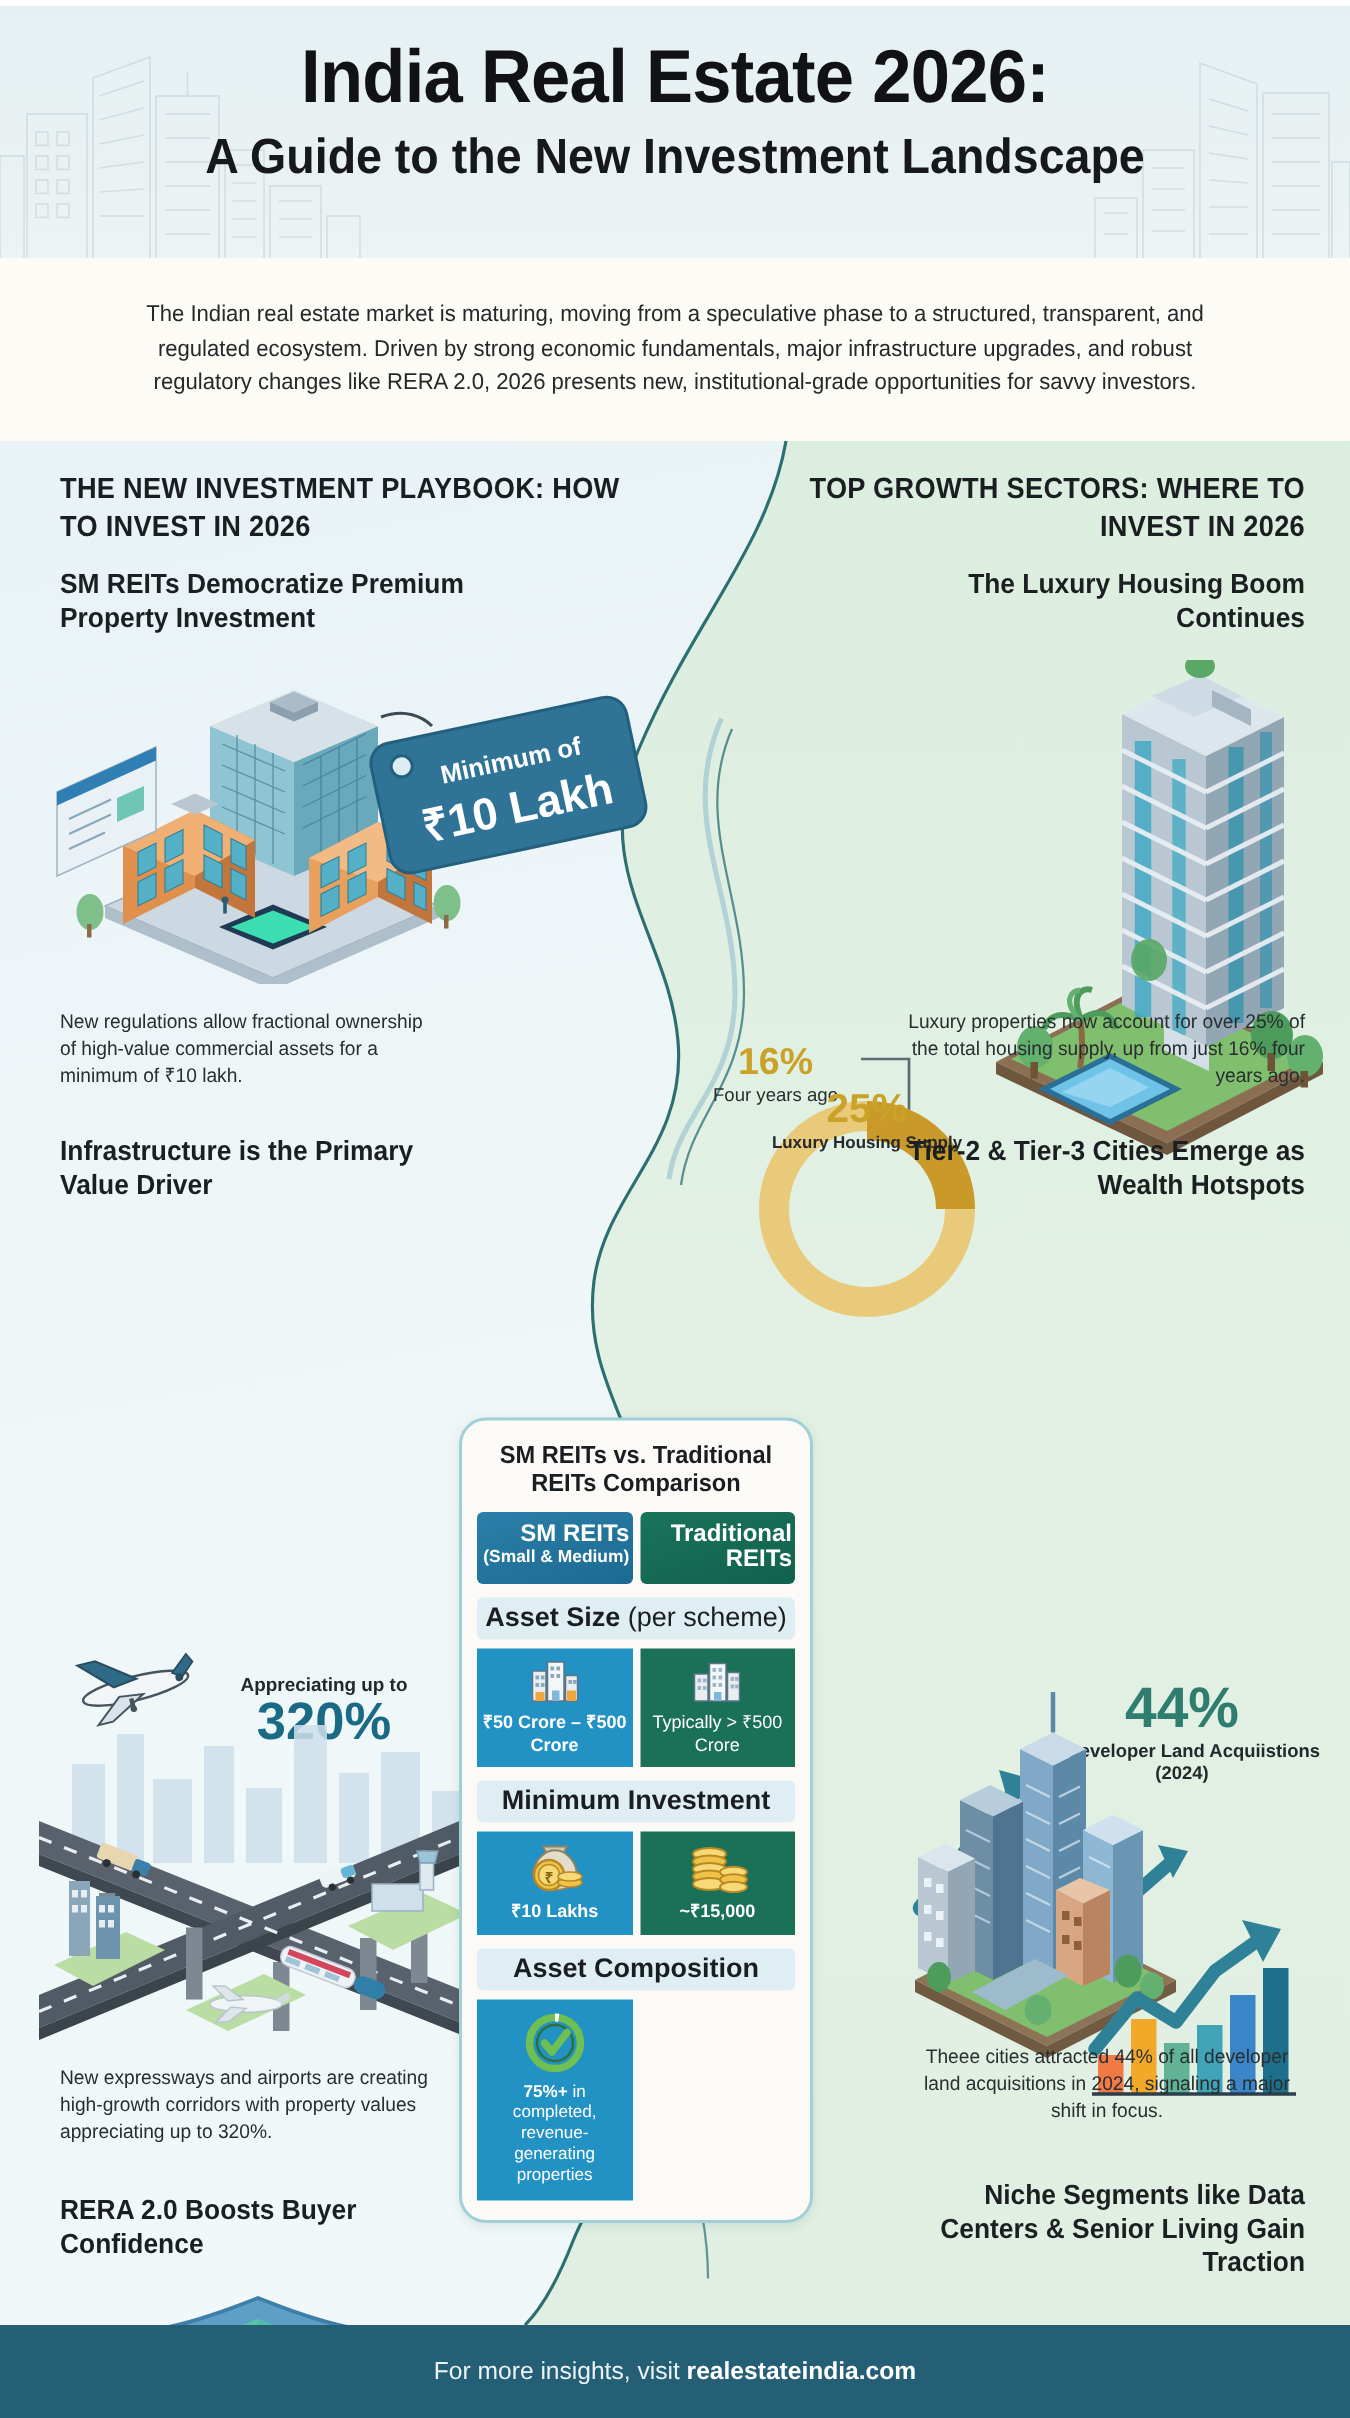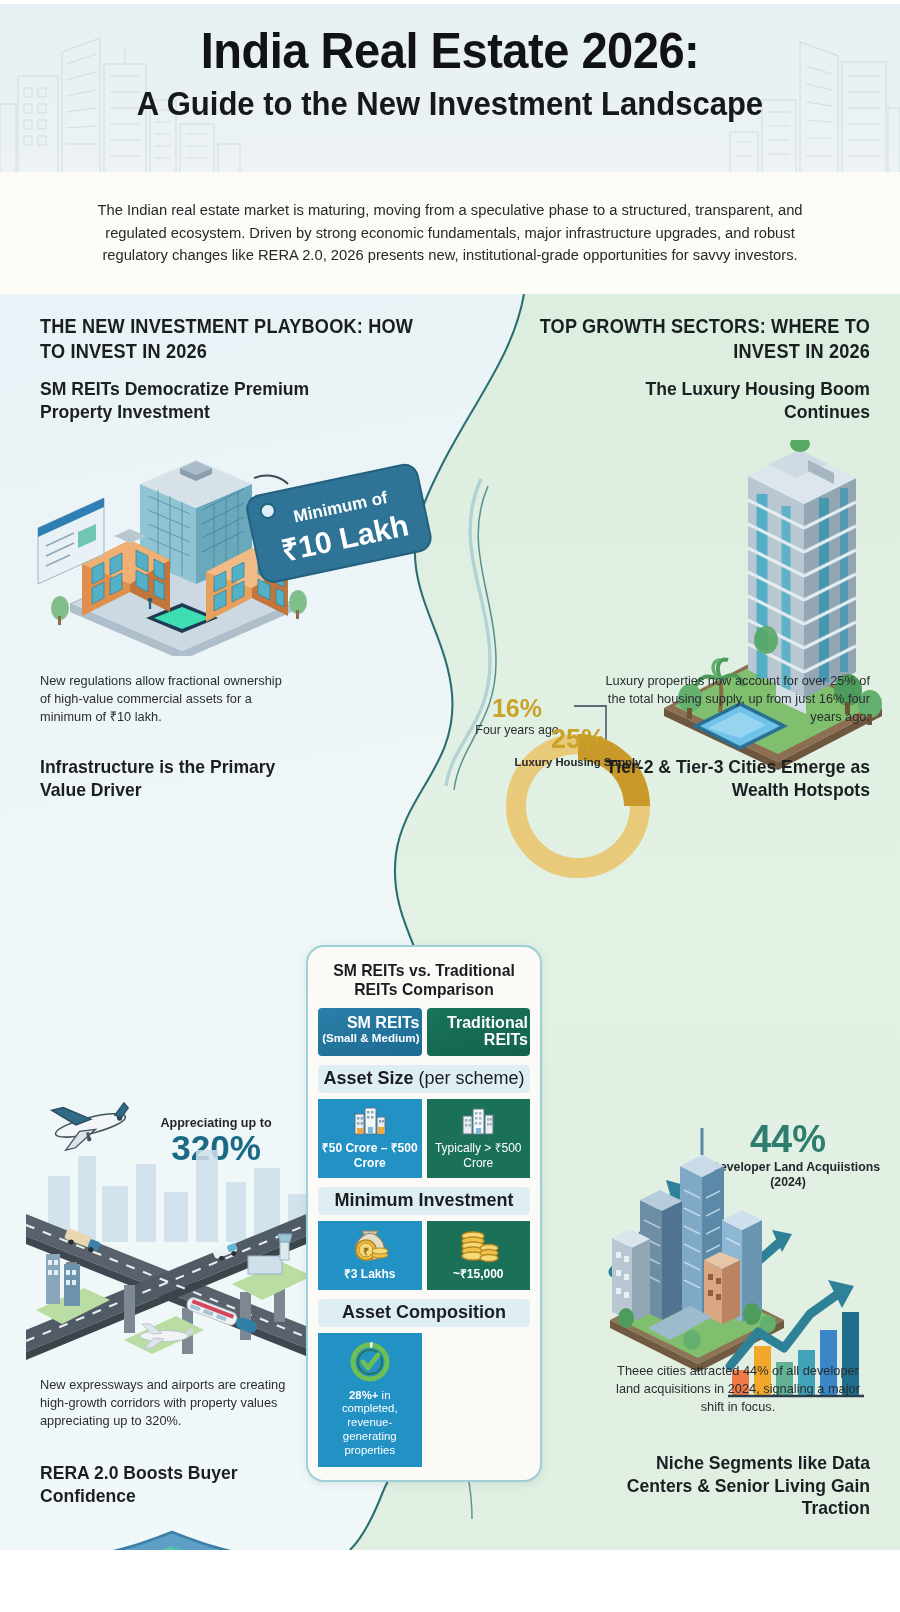--- a/index.html
+++ b/index.html
@@ -785,21 +785,21 @@
             <svg width="44" height="34" viewBox="0 0 44 34">
               <path d="M16 7 q6 -6 12 0 q10 7 8 17 q-2 8 -14 8 q-12 0 -14 -8 q-2 -10 8 -17 Z" fill="#e4ddcb" stroke="#8c8367" stroke-width="1.4"></path>
               <path d="M16 7 q6 -3 12 0 l2 -4 -16 0 Z" fill="#cfc6ad" stroke="#8c8367" stroke-width="1.2"></path>
               <circle cx="18" cy="22" r="10" fill="#f0c24a" stroke="#b98a22" stroke-width="1.6"></circle>
               <circle cx="18" cy="22" r="7" fill="#f7d978" stroke="#b98a22" stroke-width="1"></circle>
               <text x="18" y="27" text-anchor="middle" font-family="Liberation Sans, sans-serif" font-size="10" font-weight="700" fill="#8a6412">₹</text>
               <ellipse cx="32" cy="27" rx="8" ry="3" fill="#f0c24a" stroke="#b98a22"></ellipse>
               <ellipse cx="32" cy="23" rx="8" ry="3" fill="#f7d978" stroke="#b98a22"></ellipse>
             </svg>
           </div>
-          <div class="v">₹3 Lakhs</div>
+          <div class="v">₹10 Lakhs</div>
         </div>
         <div class="cmp-cell green">
           <div class="ico">
             <svg width="44" height="34" viewBox="0 0 44 34">
               <g stroke="#b98a22" stroke-width="1.3">
                 <ellipse cx="17" cy="8" rx="11" ry="4" fill="#f7d978"></ellipse>
                 <ellipse cx="17" cy="13" rx="11" ry="4" fill="#f0c24a"></ellipse>
                 <ellipse cx="17" cy="18" rx="11" ry="4" fill="#f7d978"></ellipse>
                 <ellipse cx="17" cy="23" rx="11" ry="4" fill="#f0c24a"></ellipse>
                 <ellipse cx="17" cy="28" rx="11" ry="4" fill="#f7d978"></ellipse>
@@ -817,21 +817,24 @@
         </div>
         <div class="cmp-cell blue" style="padding-bottom:10px;">
           <div class="ico">
             <svg width="48" height="44" viewBox="0 0 48 44">
               <circle cx="24" cy="22" r="17" fill="none" stroke="#6fbf52" stroke-width="5"></circle>
               <path d="M24 5 A17 17 0 0 1 26.5 5.2" fill="none" stroke="#ffffff" stroke-width="5.4"></path>
               <circle cx="24" cy="22" r="12" fill="none" stroke="#2f6f3a" stroke-width="1.6"></circle>
               <path d="M17 22 L22 28 L32 15" fill="none" stroke="#6fbf52" stroke-width="5" stroke-linecap="round" stroke-linejoin="round"></path>
             </svg>
           </div>
-          <div class="comp"><b>28%+</b><span> in completed, revenue-generating properties</span></div>
+          <div class="comp"><b>75%+</b><span> in completed, revenue-generating properties</span></div>
         </div>
       </div>
     </div>
 
   </div>
 
+  <div class="footer">
+    <span><span>For more insights, visit </span><b>realestateindia.com</b></span>
+  </div>
 
 </div>
 
 </body></html>

